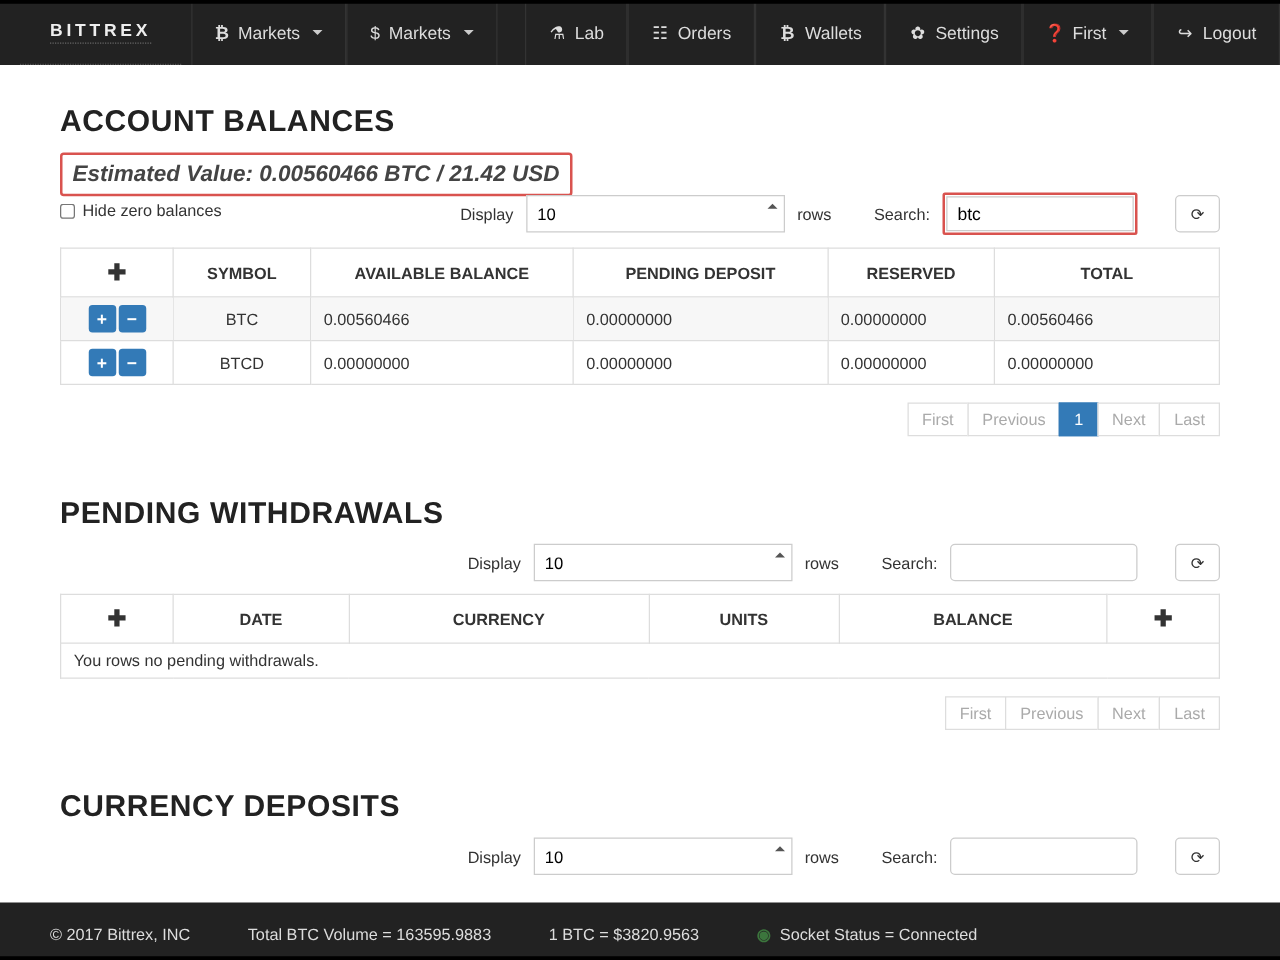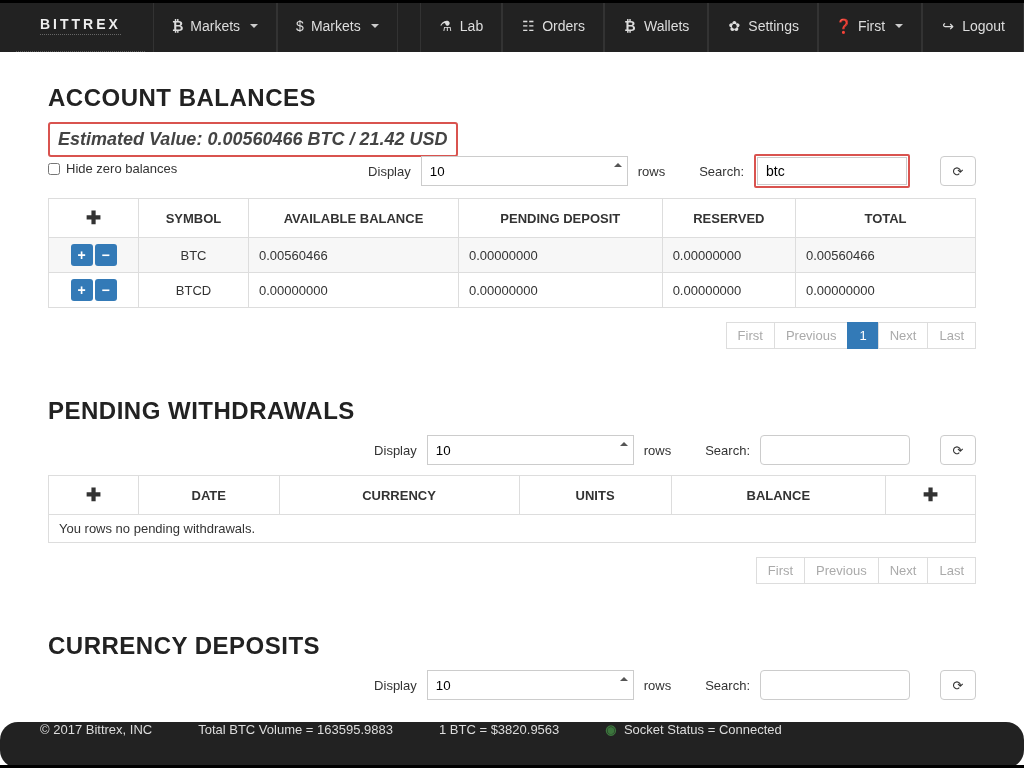--- a/index.html
+++ b/index.html
@@ -35,21 +35,21 @@
 .btn-add { background:#337ab7; }
 .btn-sub { background:#337ab7; }
 .link { color: #337ab7; cursor: pointer; }
 .pager { display:flex; justify-content:flex-end; gap:0; margin-top:14px; }
 .pgbtn { border:1px solid #ddd; padding:5px 11px; font-size:13px; cursor:pointer; color:#555; background:#fff; }
 .pgbtn.active { background:#337ab7; color:#fff; border-color:#337ab7; }
 .pgbtn.muted { color:#aaa; }
 .pgbtn + .pgbtn { margin-left: -1px; }
 .section-gap { height: 48px; }
 .empty { padding: 10px 12px; color:#333; font-size:13px; }
-.footer { position:absolute; bottom:0; left:0; right:0; height:46px; background:#222; color:#ddd; display:flex; align-items:flex-start; padding: 0 40px; gap: 46px; font-size:13px;border-radius:18px; }
+.footer { position:absolute; bottom:0; left:0; right:0; height:46px; background:#222; color:#ddd; display:flex; align-items:flex-end; padding: 13px 40px; gap: 46px; font-size:13px; }
 .wifi { color:#3c763d; font-weight:bold; }
 .page-border-top { position:absolute; top:0; left:0; right:0; height:3px; background:#000; }
 .page-border-bot { position:absolute; bottom:0; left:0; right:0; height:3px; background:#000; }
 .hidechk { width:12px; height:12px; }
 .btc-glyph { font-family: Arial; font-weight:bold; }
 .btc-row-outer { position: relative; }
 </style>
 </head>
 <body>
 

